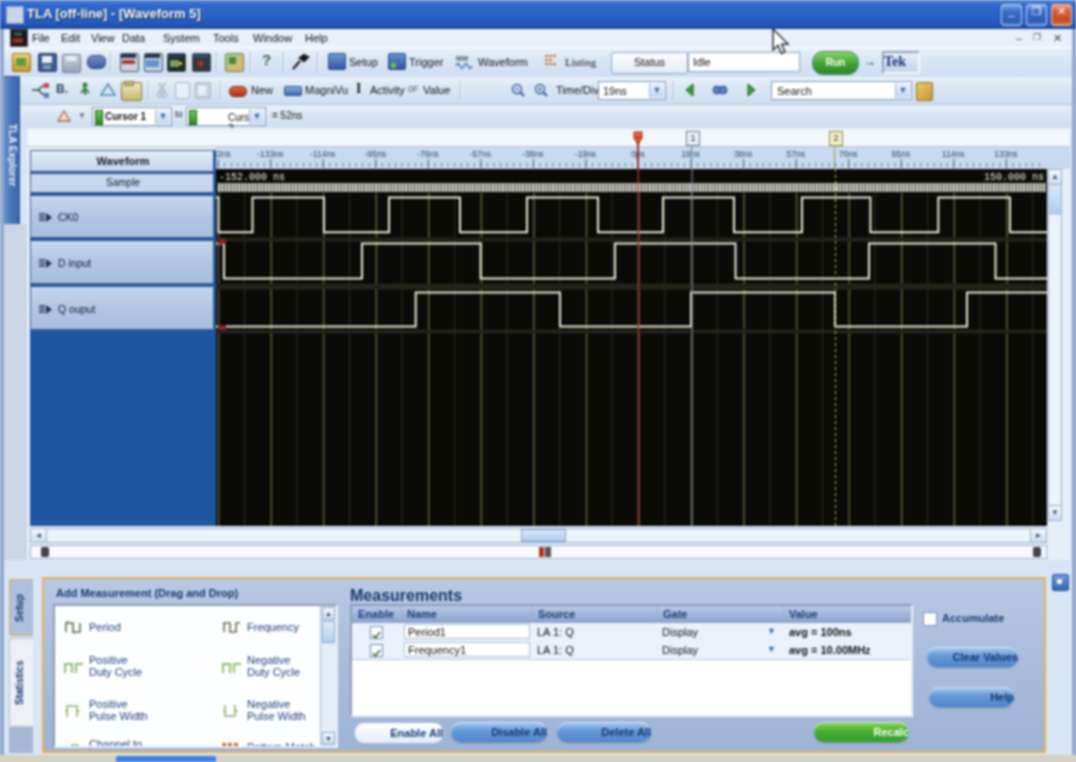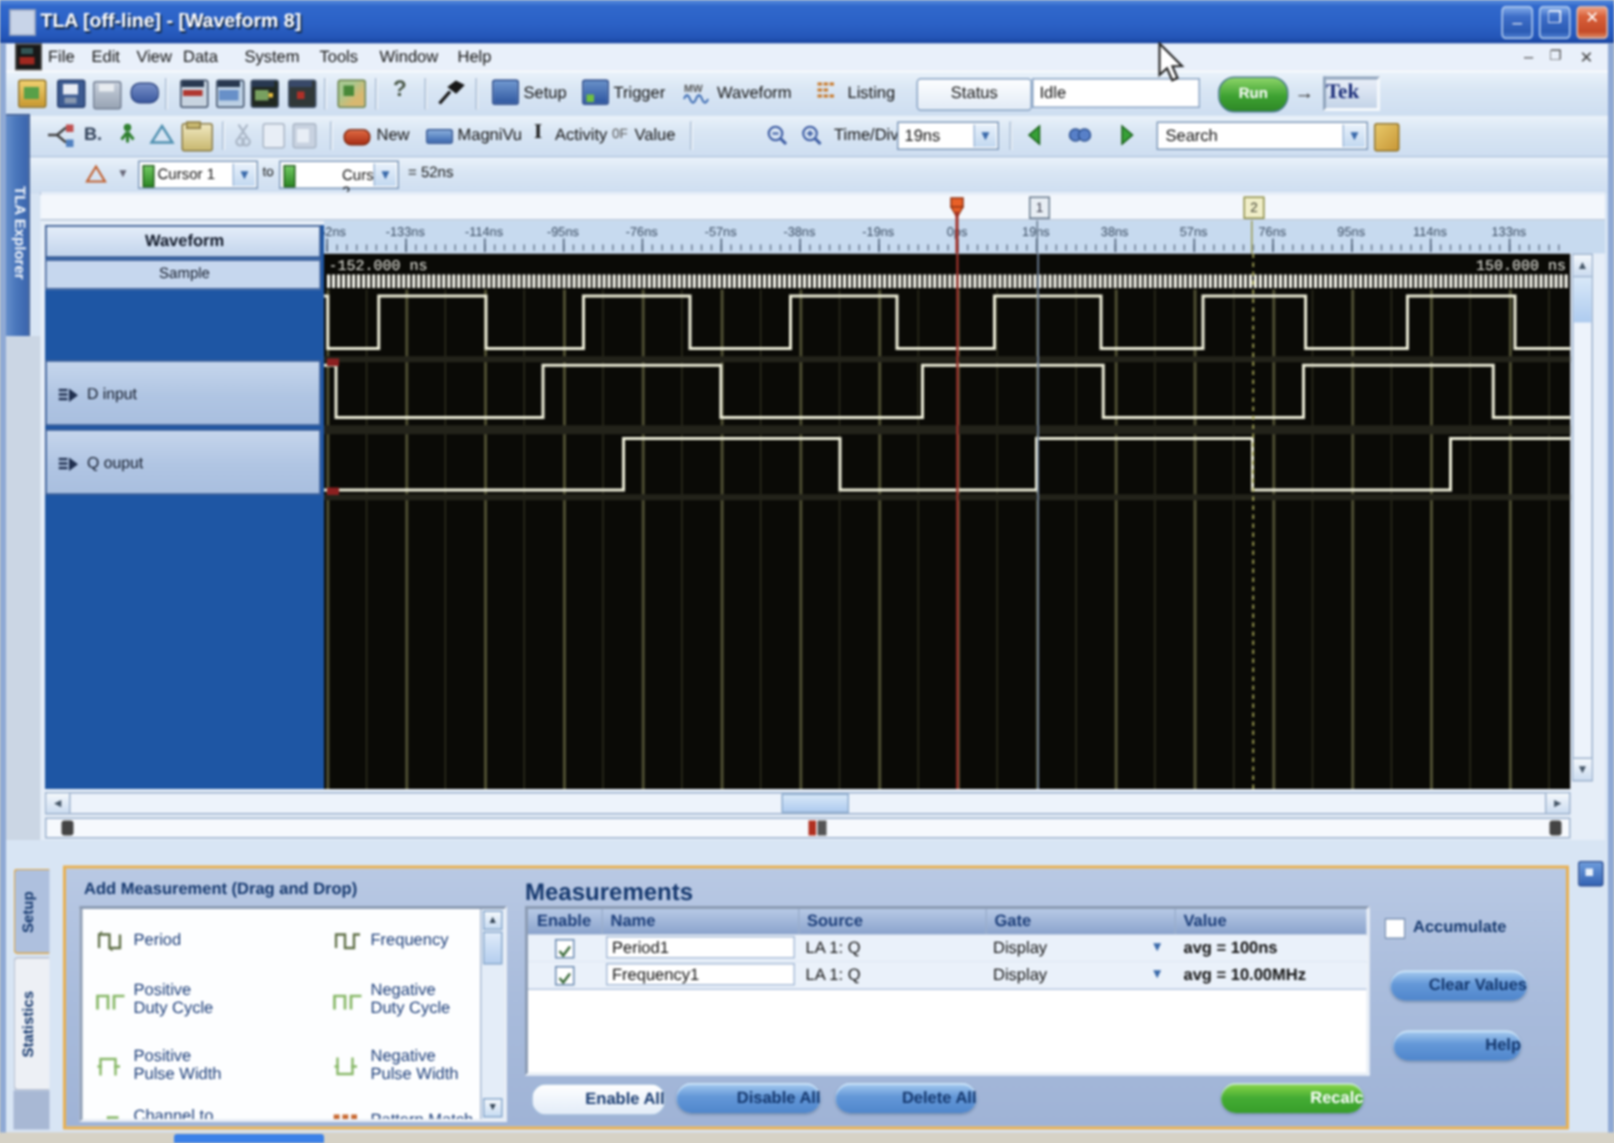--- a/index.html
+++ b/index.html
@@ -53,21 +53,21 @@
 </style>
 </head>
 <body>
 <div id="blurwrap">
 <div id="win"></div>
 <div class="abs" style="left:0;top:29px;width:4px;height:726px;background:#8FA9D4;z-index:9;"></div>
 <div class="abs" style="left:1072px;top:29px;width:4px;height:726px;background:#8FA9D4;z-index:9;"></div>
 
 <div id="title">
   <div class="abs" style="left:6px;top:6px;width:16px;height:16px;background:#C8D4E8;border:1px solid #8898B8;"></div>
-  <div class="txt">TLA [off-line] - [Waveform 8]</div>
+  <div class="txt">TLA [off-line] - [Waveform 5]</div>
   <div class="capbtn" style="left:1001px;">_</div>
   <div class="capbtn" style="left:1026px;">❐</div>
   <div class="capbtn" id="btnclose" style="left:1051px;">✕</div>
 </div>
 
 <div id="menu">
   <div class="abs" style="left:10px;top:0px;width:16px;height:16px;background:#181818;border:1px solid #555;">
     <div class="abs" style="left:2px;top:8px;width:10px;height:5px;background:#A02820;"></div>
     <div class="abs" style="left:3px;top:2px;width:8px;height:4px;background:#355;"></div>
   </div>
@@ -144,21 +144,21 @@
           <rect x="1" y="1" width="3" height="2"></rect>
           <rect x="5" y="1" width="3" height="2"></rect>
           <rect x="9" y="1" width="3" height="2"></rect>
     <rect x="1" y="5" width="3" height="2"></rect>
           <rect x="5" y="5" width="3" height="2"></rect>
     <rect x="1" y="9" width="3" height="2"></rect>
           <rect x="5" y="9" width="3" height="2"></rect>
           <rect x="9" y="9" width="3" height="2"></rect>
         </g>
       </svg>
-  <div class="tlab" style="left:565px;top:8px;">Listing</div>
+  <div class="tlab" style="left:565px;top:8px;font-family:Liberation Serif, serif;">Listing</div>
 
   <div class="abs" style="left:611px;top:4px;width:75px;height:20px;border-radius:3px;
     background:linear-gradient(180deg,#FDFEFF,#E2EBF6);border:1px solid #8AA4C4;
     font-size:11px;text-align:center;line-height:19px;color:#111;">Status</div>
   <div class="abs" style="left:688px;top:4px;width:112px;height:20px;background:#FFF;border:1px solid #8AA4C4;
     font-size:11px;line-height:19px;color:#111;padding-left:4px;box-sizing:border-box;">Idle</div>
 
   <div class="abs" style="left:812px;top:3px;width:45px;height:22px;border-radius:11px;
     background:linear-gradient(180deg,#8CD468 0%,#3EA232 55%,#2E8826 100%);
     border:1px solid #4A7A8C;color:#FFF;font-size:10px;font-weight:bold;text-align:center;line-height:21px;">Run</div>
@@ -232,21 +232,21 @@
         <div class="arr">▼</div>
       </div>
   <div class="ic" style="left:916px;top:5px;width:15px;background:linear-gradient(135deg,#E8C868,#C89838);border:1px solid #907020;"></div>
 </div>
 
 <div class="tb" id="tb3">
   <svg class="abs" style="left:56px;top:4px;" width="18" height="15" viewBox="0 0 18 15">
     <path d="M8,2 L14,12 H2 Z" fill="none" stroke="#C06030" stroke-width="1.4"></path>
       </svg>
   <div class="tlab" style="left:78px;top:6px;font-size:8px;color:#667;">▼</div>
-  <div class="combo" style="left:92px;top:2px;width:80px;height:19px;">
+  <div class="combo" style="left:92px;top:2px;width:80px;height:19px;font-weight:bold;">
     <div class="abs" style="left:2px;top:2px;width:6px;height:13px;background:linear-gradient(180deg,#70C860,#2E8826);border:1px solid #1A5C14;"></div>
     <div class="tlab" style="left:12px;top:3px;font-size:10px;">Cursor 1</div>
         <div class="arr">▼</div>
       </div>
   <div class="tlab" style="left:175px;top:4px;font-size:9px;">to</div>
   <div class="combo" style="left:186px;top:2px;width:80px;height:19px;">
     <div class="abs" style="left:2px;top:2px;width:6px;height:13px;background:linear-gradient(180deg,#70C860,#2E8826);border:1px solid #1A5C14;"></div>
     <div class="tlab" style="left:12px;top:4px;font-size:10px;padding-left:29px;">Cursor 2</div>
         <div class="arr">▼</div>
       </div>
@@ -440,20 +440,27 @@
   <div class="abs" style="left:610px;top:13px;width:2px;height:28px;background:#A03028;"></div>
   <div class="abs" style="left:664px;top:19px;width:1px;height:22px;background:#66788C;"></div>
   <div class="abs" style="left:807px;top:19px;width:1px;height:22px;background:#9A9A50;"></div>
 
   <div id="labpanel">
     <div class="lprow" style="top:0;height:22px;background:linear-gradient(180deg,#E4EDF9 0%,#C2D4EC 100%);border:1px solid #405E92;">
       <div class="t" style="left:0;width:184px;text-align:center;top:4px;font-weight:bold;font-size:11px;">Waveform</div>
         </div>
     <div class="lprow" style="top:23px;height:20px;background:#C6D7EE;">
       <div class="t" style="left:0;width:184px;text-align:center;top:3px;font-size:10px;">Sample</div>
+        </div>
+    <div class="lprow" style="top:45px;height:43px;">
+      <svg class="g" style="top:17px;" width="14" height="9" viewBox="0 0 14 9">
+            <path d="M0,1 h6 M0,4 h6 M0,7 h6" stroke="#203050" stroke-width="1.6"></path>
+            <path d="M7,0 L13,4.5 L7,9 Z" fill="#203050"></path>
+          </svg>
+      <div class="t" style="top:15px;">CK0</div>
         </div>
     <div class="lprow" style="top:90px;height:44px;">
       <svg class="g" style="top:18px;" width="14" height="9" viewBox="0 0 14 9">
             <path d="M0,1 h6 M0,4 h6 M0,7 h6" stroke="#203050" stroke-width="1.6"></path>
             <path d="M7,0 L13,4.5 L7,9 Z" fill="#203050"></path>
           </svg>
       <div class="t" style="top:16px;">D input</div>
         </div>
     <div class="lprow" style="top:136px;height:44px;">
       <svg class="g" style="top:18px;" width="14" height="9" viewBox="0 0 14 9">

